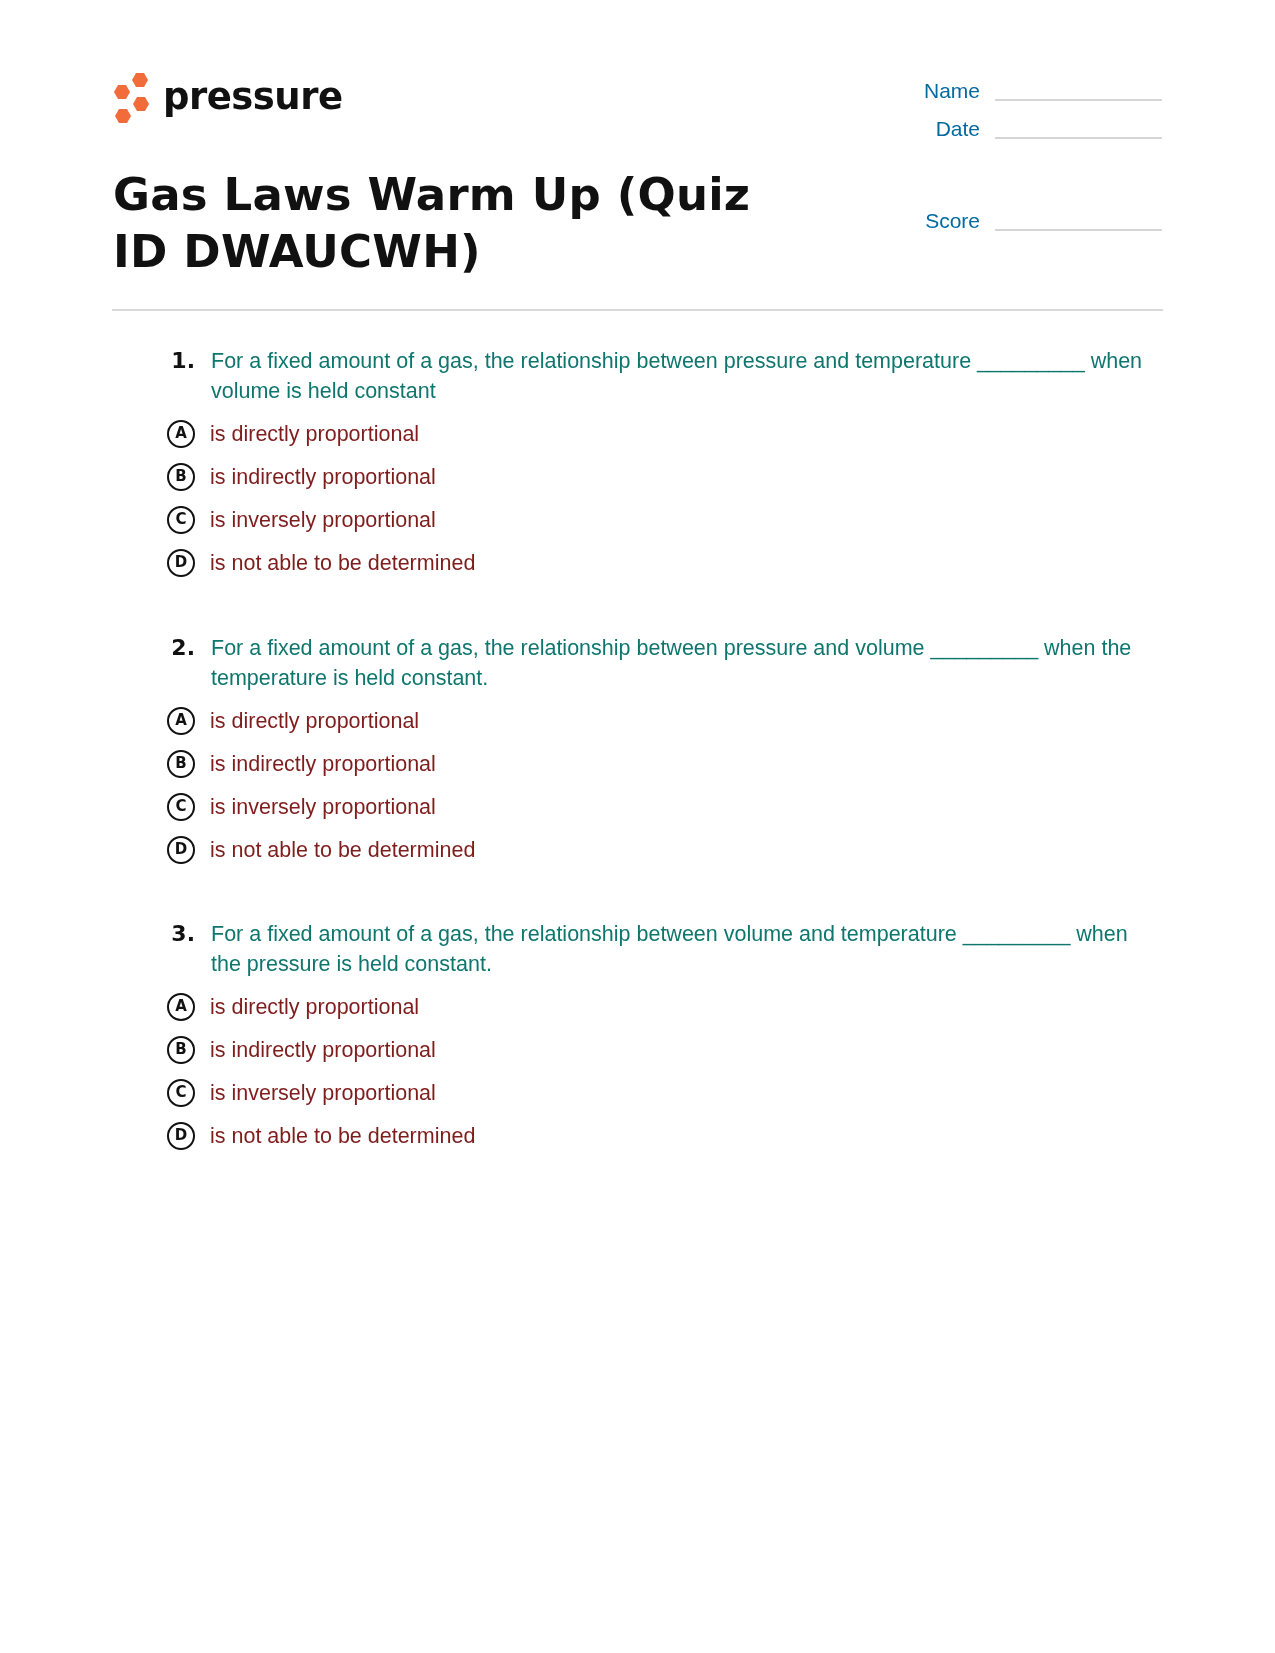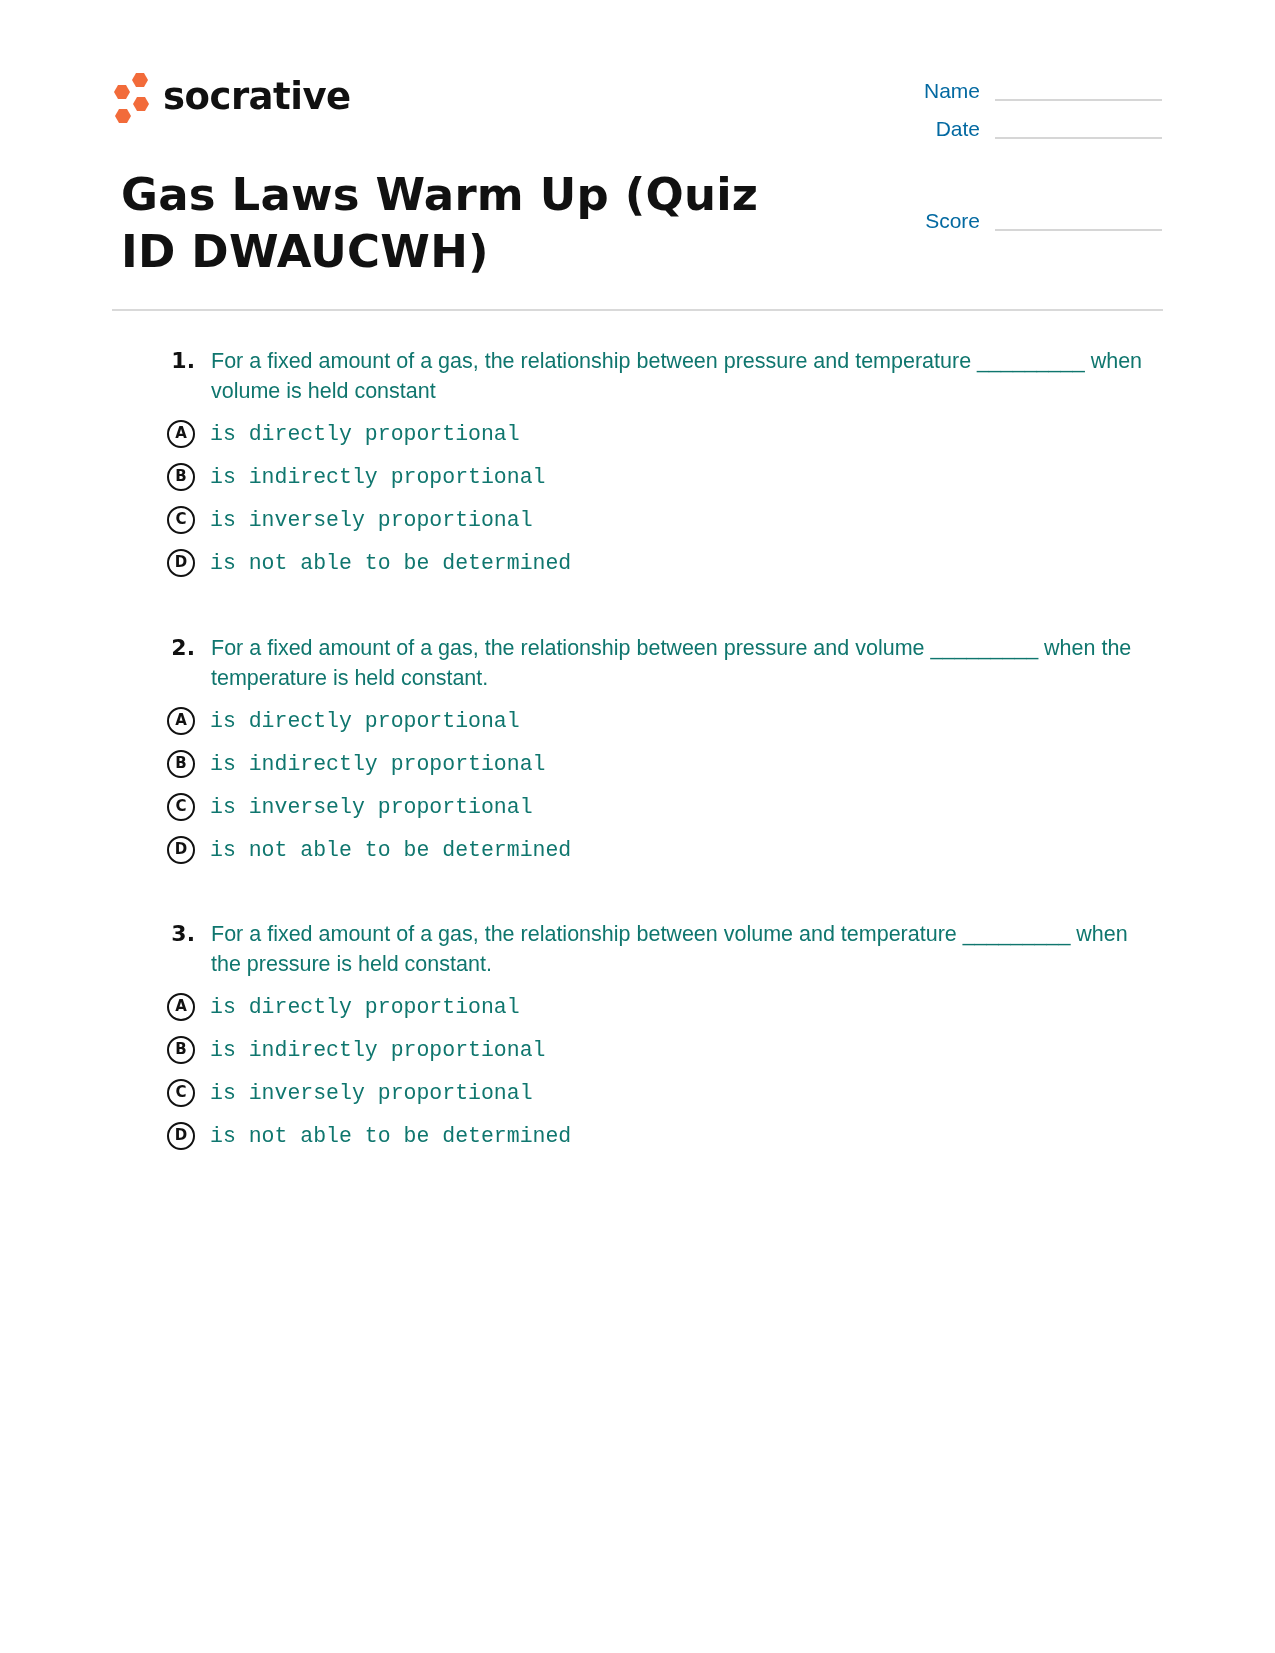--- a/index.html
+++ b/index.html
@@ -55,21 +55,21 @@
   }
   .meta-line {
     width: 167px;
     height: 0;
     border-bottom: 2px solid #d6d6d6;
     margin-bottom: 2px;
   }
 
   .title {
     position: absolute;
-    left: 121px;
+    left: 113px;
     top: 166px;
     width: 700px;
     margin: 0;
     font-family: "DejaVu Sans", sans-serif;
     font-weight: bold;
     font-size: 45px;
     line-height: 57px;
     color: #111111;
     letter-spacing: 0.2px;
   }
@@ -130,39 +130,38 @@
     justify-content: center;
     font-family: "DejaVu Sans", sans-serif;
     font-weight: bold;
     font-size: 15px;
     line-height: 1;
     color: #111111;
   }
   .opt-text {
     font-size: 21.5px;
     line-height: 30px;
-    color: #0f766e;
-    font-family: Liberation Mono, monospace;
+    color: #7f1d1d;
   }
 </style>
 </head>
 <body>
 
 <div class="logo">
   <div class="logo-mark">
     <svg width="46" height="52" viewBox="0 0 46 52">
       <g fill="#F26B3A">
         <polygon points="21,8 25,1 33,1 37,8 33,15 25,15"></polygon>
         <polygon points="3,20 7,13 15,13 19,20 15,27 7,27"></polygon>
         <polygon points="22,32 26,25 34,25 38,32 34,39 26,39"></polygon>
         <polygon points="4,44 8,37 16,37 20,44 16,51 8,51"></polygon>
       </g>
     </svg>
   </div>
-  <div class="logo-text">socrative</div>
+  <div class="logo-text">pressure</div>
 </div>
 
 <div class="meta-field" style="left:860px; top:79px;">
   <div class="meta-label">Name</div>
   <div class="meta-line"></div>
 </div>
 <div class="meta-field" style="left:860px; top:117px;">
   <div class="meta-label">Date</div>
   <div class="meta-line"></div>
 </div>

